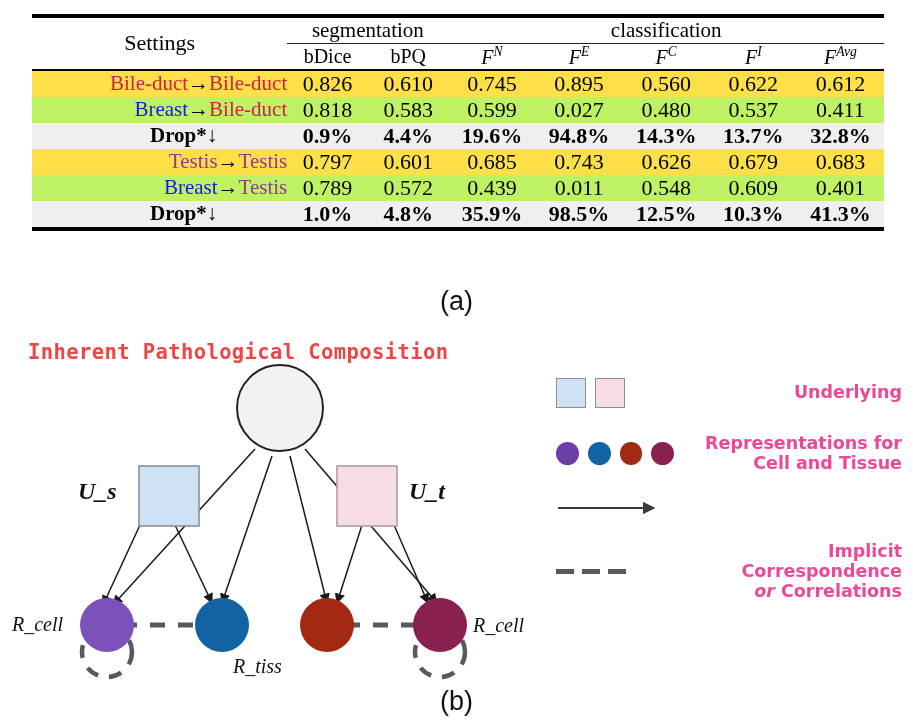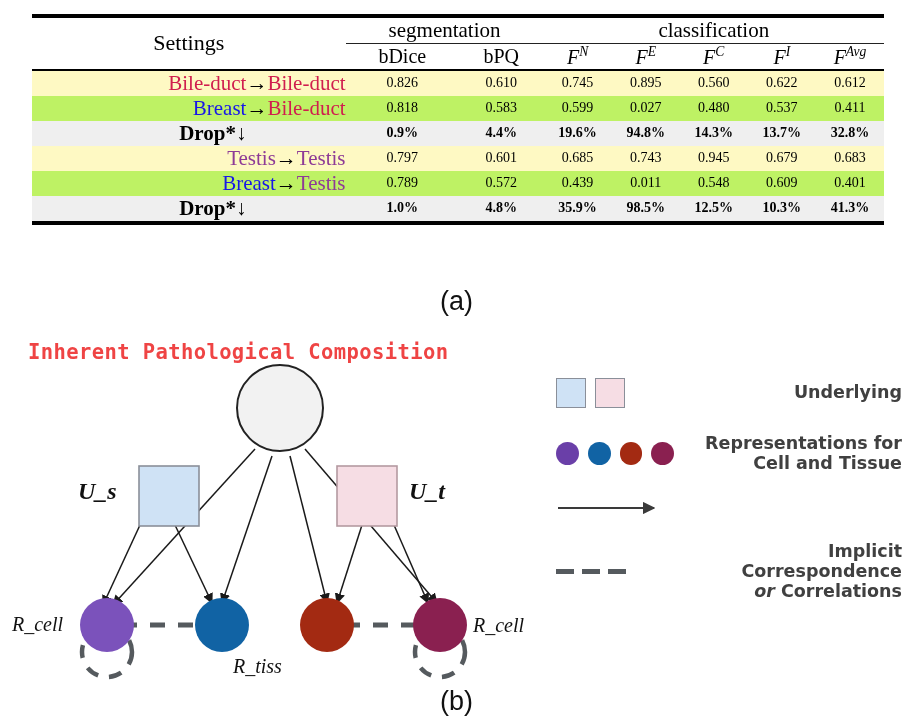--- a/index.html
+++ b/index.html
@@ -27,28 +27,28 @@
     padding-bottom:1px;
   }
   .hdr-group.underline{border-bottom:1.4px solid #222;}
   .hdr-sub{
     text-align:center;font-size:20px;font-weight:400;
     padding-top:5px;padding-bottom:9px;
   }
   .settings-cell{
     text-align:center;font-size:22px;vertical-align:middle;
   }
-  .row-a{background:#fef9c3;}
+  .row-a{background:#fde047;}
   .row-b{background:#bef264;margin-top:11px;}
   .row-drop{background:#efefef;}
   .cell-setting{
     text-align:right;font-size:21px;padding:2px 16px 2px 0;white-space:nowrap;
   }
   .cell-num{
-    text-align:center;font-size:14px;padding:2px 0;
+    text-align:center;font-size:22px;padding:2px 0;
   }
   .drop .cell-setting,.drop .cell-num{font-weight:bold;}
   .drop .cell-setting{text-align:center;padding-right:0;padding-left:48px;}
   .sup{font-size:0.68em;vertical-align:super;font-style:italic;}
   .fitalic{font-style:italic;}
   .arrow-sep{color:#000;}
 
   .panel-label{
     position:absolute;text-align:center;width:100%;
     font-size:27px;font-family:"Liberation Sans", sans-serif;color:#111;
@@ -85,21 +85,21 @@
   .legend-row{
     display:flex;align-items:center;margin-bottom:26px;
   }
   .legend-glyph{
     width:118px;flex:0 0 118px;display:flex;align-items:center;
     justify-content:flex-start;gap:9px;
   }
   .legend-text{
     flex:1;text-align:right;
     font-family:"DejaVu Sans","Liberation Sans",sans-serif;
-    font-weight:bold;font-size:17.5px;line-height:1.14;color:#404040;
+    font-weight:bold;font-size:17.5px;line-height:1.14;color:#ec4899;
     padding-right:4px;
   }
   .legend-text .it{font-style:italic;font-weight:bold;}
   .sq{width:30px;height:30px;border:1.6px solid #8a8f99;box-sizing:border-box;}
   .dot{width:23px;height:23px;border-radius:50%;}
   .lg-arrow{width:110px;height:16px;}
   .lg-dash{width:110px;height:10px;display:flex;align-items:center;gap:8px;}
   .lg-dash i{display:block;width:18px;height:5px;background:#555a5e;}
 </style>
 </head>
@@ -153,21 +153,21 @@
           <td class="cell-num">14.3%</td>
           <td class="cell-num">13.7%</td>
           <td class="cell-num">32.8%</td>
         </tr>
         <tr class="row-a">
           <td class="cell-setting"><span style="color: rgb(142, 59, 150);">Testis</span><span class="arrow-sep">→</span><span style="color: rgb(142, 59, 150);">Testis</span></td>
           <td class="cell-num">0.797</td>
           <td class="cell-num">0.601</td>
           <td class="cell-num">0.685</td>
           <td class="cell-num">0.743</td>
-          <td class="cell-num">0.945</td>
+          <td class="cell-num">0.626</td>
           <td class="cell-num">0.679</td>
           <td class="cell-num">0.683</td>
         </tr>
         <tr class="row-b">
           <td class="cell-setting"><span style="color: rgb(23, 23, 232);">Breast</span><span class="arrow-sep">→</span><span style="color: rgb(142, 59, 150);">Testis</span></td>
           <td class="cell-num">0.789</td>
           <td class="cell-num">0.572</td>
           <td class="cell-num">0.439</td>
           <td class="cell-num">0.011</td>
           <td class="cell-num">0.548</td>

